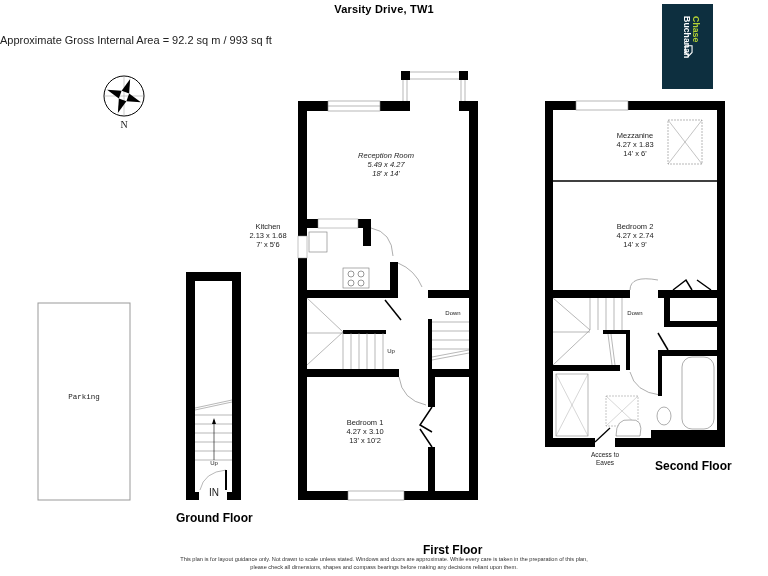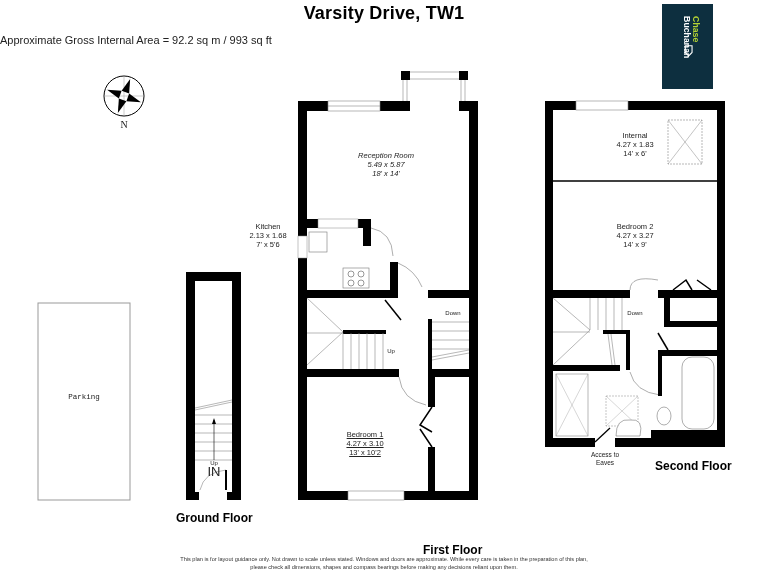--- a/index.html
+++ b/index.html
@@ -1,17 +1,17 @@
 <!DOCTYPE html>
 <html><head>
 <meta charset="utf-8">
 <style>
   html, body { margin: 0; padding: 0; background: #ffffff; }
   body { width: 768px; height: 576px; position: relative; overflow: hidden; font-family: "Liberation Sans", sans-serif; color: #000; }
-  .title { position: absolute; left: 0; width: 768px; top: 3px; text-align: center; font-weight: bold; font-size: 18px; letter-spacing: 0.2px; }
+  .title { position: absolute; left: 0; width: 768px; top: 3px; text-align: center; font-weight: bold; font-size: 11px; letter-spacing: 0.2px; }
   .subtitle { position: absolute; left: 0; width: 768px; top: 22px; text-align: left; font-size: 11px; color: #222; margin-top: 12px; }
   .logo { position: absolute; left: 662px; top: 4px; width: 51px; height: 85px; background: #0d2f3f; }
   .logo .txt { position: absolute; left: 4px; top: 8px; width: 44px; height: 54px; }
   .floor-label { position: absolute; font-weight: bold; font-size: 12px; text-align: center; }
   .room-label { position: absolute; font-size: 7.5px; text-align: center; line-height: 9px; color: #222; }
   .disclaimer { position: absolute; left: 0; width: 768px; top: 555px; text-align: center; font-size: 5.6px; line-height: 8px; color: #333; }
   svg.plan { position: absolute; left: 0; top: 0; }
 </style>
 </head>
 <body>
@@ -190,50 +190,50 @@
     <rect x="651" y="430" width="66" height="8" fill="#000"></rect>
     <rect x="595" y="438" width="20" height="10" fill="#fff"></rect>
     <line x1="595" y1="442" x2="610" y2="428" stroke="#000" stroke-width="1.3"></line>
   </g>
 </svg>
 
 <div class="room-label" style="left:116px;top:120px;width:16px;font-size:10px;font-family:'Liberation Serif',serif;">N</div>
 
 <div class="room-label" style="left:54px;top:393px;width:60px;font-family:Liberation Mono, monospace;">Parking</div>
 <div class="room-label" style="left:200px;top:459px;width:28px;font-size:6px;">Up</div>
-<div class="room-label" style="left:200px;top:466px;width:28px;font-size:13px;line-height:12px;">IN</div>
+<div class="room-label" style="left:200px;top:487px;width:28px;font-size:10px;line-height:12px;">IN</div>
 <div class="floor-label" style="left:176px;top:511px;">Ground Floor</div>
 
 <div class="room-label" style="left:336px;top:151px;width:100px;font-style:italic;">
   <div>Reception Room</div>
-  <div>5.49 x 5.87</div>
+  <div>5.49 x 4.27</div>
   <div>18' x 14'</div>
 </div>
 <div class="room-label" style="left:240px;top:222px;width:56px;">
   <div>Kitchen</div>
   <div>2.13 x 1.68</div>
   <div>7' x 5'6</div>
 </div>
-<div class="room-label" style="left:325px;top:430px;width:80px;text-decoration:underline;">
+<div class="room-label" style="left:325px;top:418px;width:80px;">
   <div>Bedroom 1</div>
   <div>4.27 x 3.10</div>
   <div>13' x 10'2</div>
 </div>
 <div class="room-label" style="left:384px;top:347px;width:14px;font-size:6px;">Up</div>
 <div class="room-label" style="left:440px;top:309px;width:26px;font-size:6px;">Down</div>
 <div class="floor-label" style="left:423px;top:511px;margin-top:32px;">First Floor</div>
 
 <div class="room-label" style="left:600px;top:131px;width:70px;">
-  <div>Internal</div>
+  <div>Mezzanine</div>
   <div>4.27 x 1.83</div>
   <div>14' x 6'</div>
 </div>
 <div class="room-label" style="left:600px;top:222px;width:70px;">
   <div>Bedroom 2</div>
-  <div>4.27 x 3.27</div>
+  <div>4.27 x 2.74</div>
   <div>14' x 9'</div>
 </div>
 <div class="room-label" style="left:622px;top:309px;width:26px;font-size:6px;">Down</div>
 <div class="room-label" style="left:580px;top:451px;width:50px;font-size:6.5px;line-height:8px;">
   <div>Access to</div>
   <div>Eaves</div>
 </div>
 <div class="floor-label" style="left:655px;top:459px;">Second Floor</div>
 
 <div class="disclaimer">

